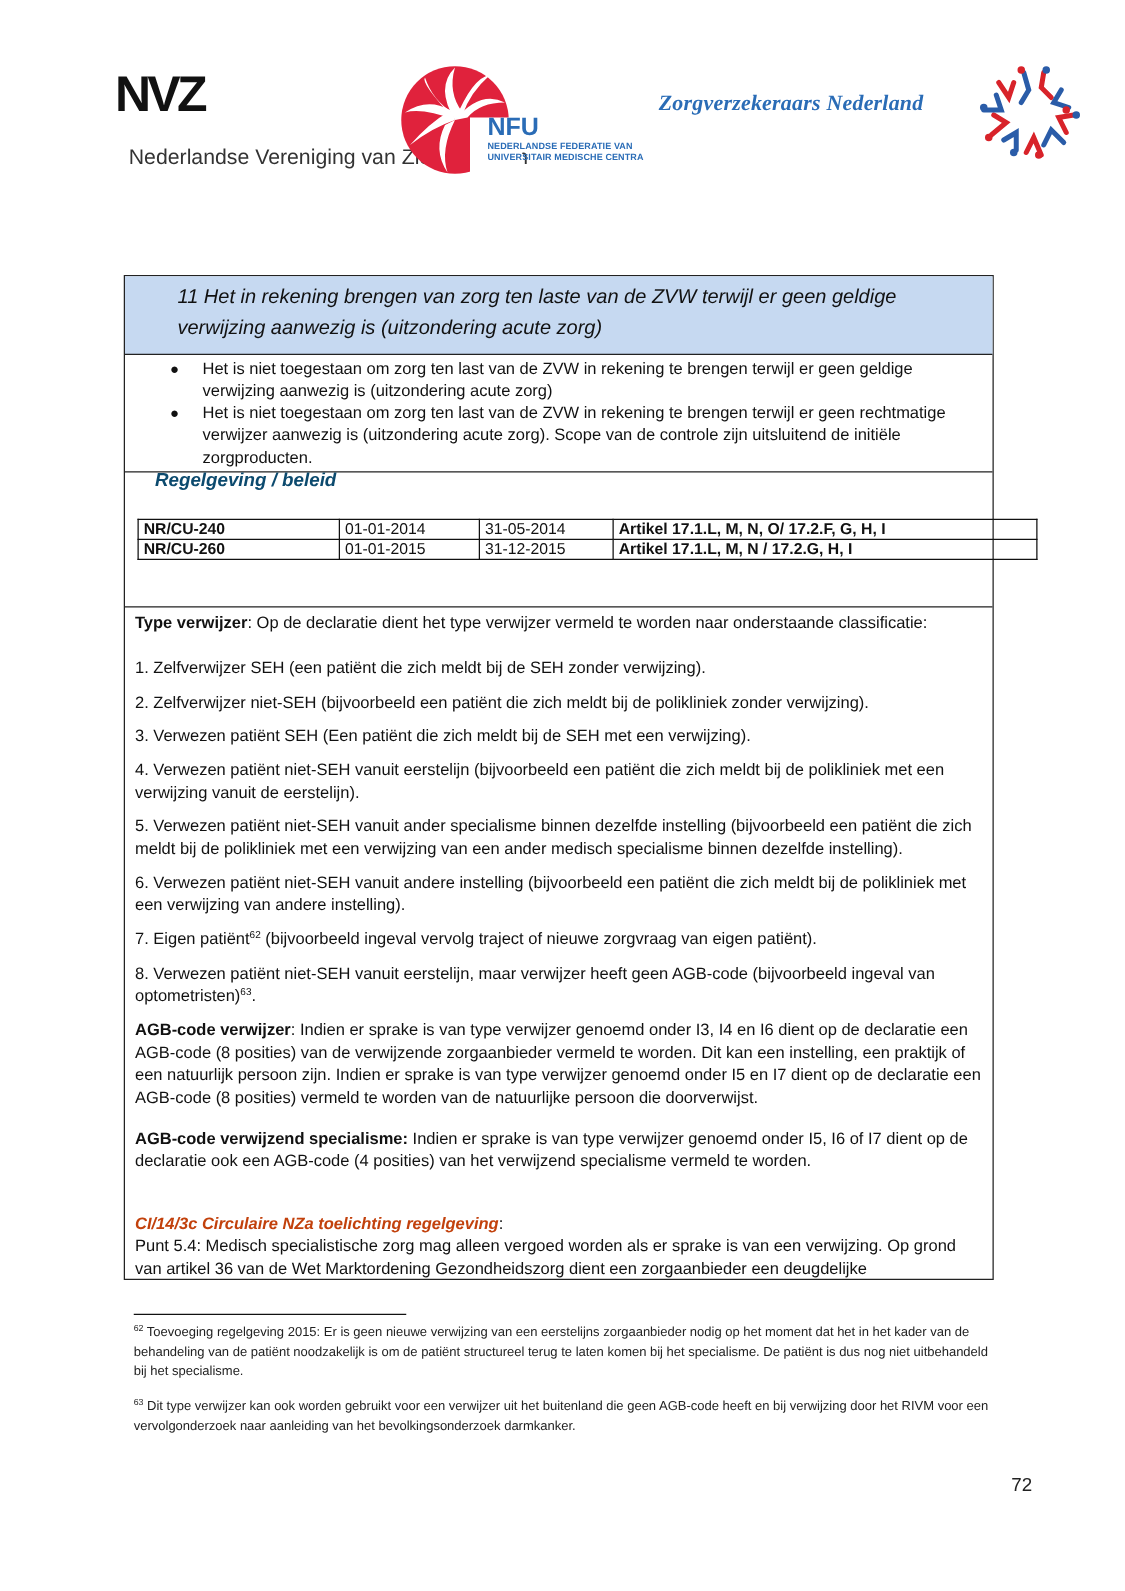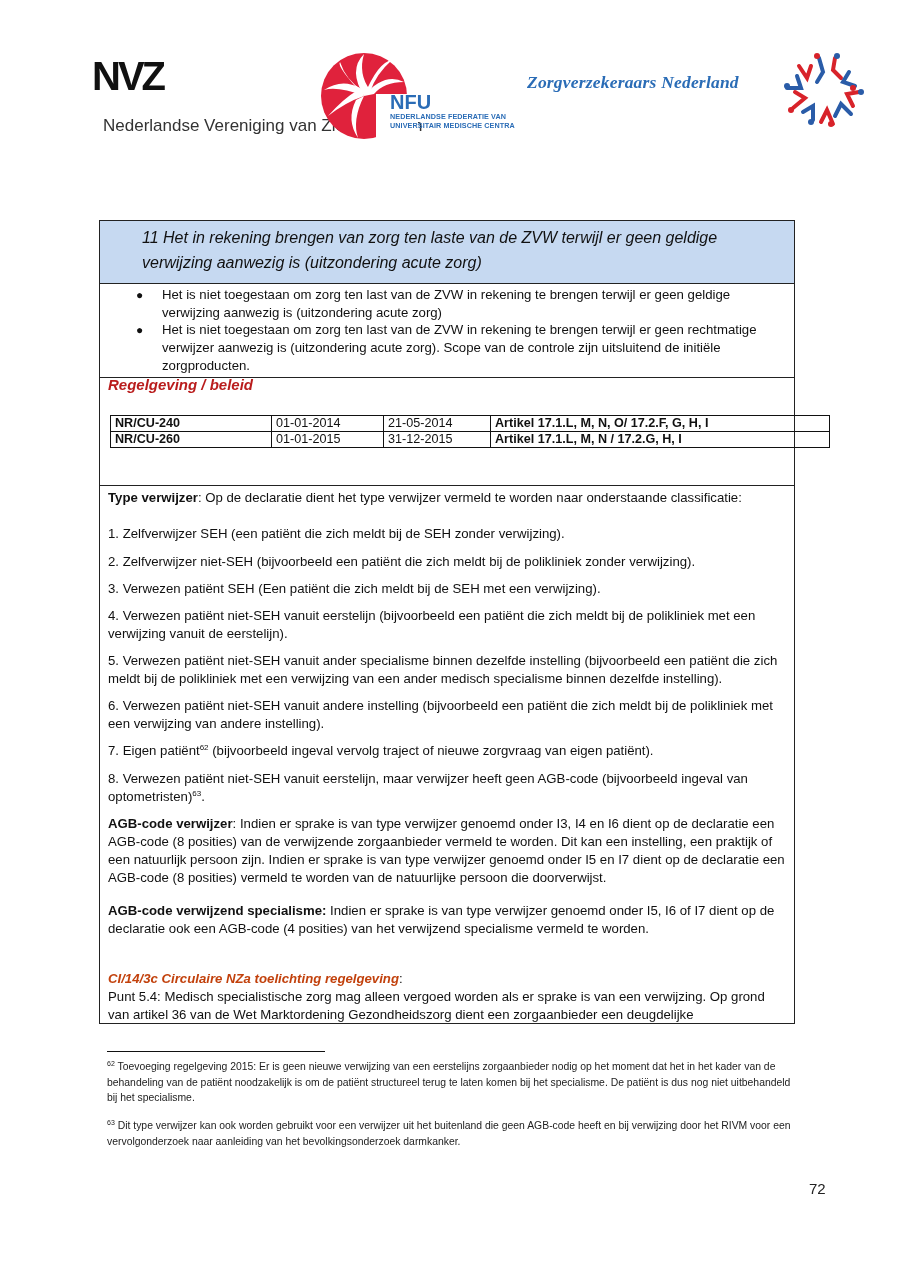--- a/index.html
+++ b/index.html
@@ -21,21 +21,21 @@
 
   
   #box { left:99px; top:220px; width:696px; height:804px; border:1.3px solid #222; box-sizing:border-box; }
   #box-header { position:absolute; left:0; top:0; right:0; height:62px; background:#c6d9f1; border-bottom:1.3px solid #222; }
   #box-title { position:absolute; left:10px; top:4px; right:8px; font-style:italic; font-size:16px; line-height:25px; color:#111;margin-left:32px; }
   #bullets { position:absolute; left:0; top:63px; right:0; height:93px; border-bottom:1.3px solid #222; }
   .bullet-item { position:absolute; left:62px; right:14px; font-size:13.2px; line-height:18px; }
   .bullet-dot { position:absolute; left:-26px; top:0; font-size:12px; }
 
   #regel-section { position:absolute; left:0; top:157px; right:0; height:107px; border-bottom:1.3px solid #222; }
-  #regel-title { position:absolute; left:8px; top:-2px; color:#b91c1c; font-weight:bold; font-style:italic; font-size:15px; }
+  #regel-title { position:absolute; left:24px; top:-2px; color:#0c4a6e; font-weight:bold; font-style:italic; font-size:15px; }
 
   table#regel-table { position:absolute; left:10px; top:37px; width:720px; border-collapse:collapse; font-size:12.6px; }
   table#regel-table td { border:1.3px solid #111; padding:0 4px; vertical-align:top; line-height:15px; }
   table#regel-table td.code, table#regel-table td.art { font-weight:bold; }
 
   #content { position:absolute; left:8px; right:8px; top:268px; font-size:13.2px; line-height:18px; }
   .para { position:absolute; left:0; right:0; }
   .b { font-weight:bold; }
   sup { font-size:8px; line-height:0; vertical-align:5px; }
   #circ-title { color:#c2410c; font-weight:bold; font-style:italic; }
@@ -127,21 +127,21 @@
       <colgroup>
           <col style="width:161px">
           <col style="width:112px">
           <col style="width:107px">
           <col>
         </colgroup>
       <tbody>
           <tr>
         <td class="code">NR/CU-240</td>
         <td>01-01-2014</td>
-        <td>21-05-2014</td>
+        <td>31-05-2014</td>
         <td class="art">Artikel 17.1.L, M, N, O/ 17.2.F, G, H, I</td>
       </tr>
       <tr>
         <td class="code">NR/CU-260</td>
         <td>01-01-2015</td>
         <td>31-12-2015</td>
         <td class="art">Artikel 17.1.L, M, N / 17.2.G, H, I</td>
       </tr>
     </tbody>
       </table>

